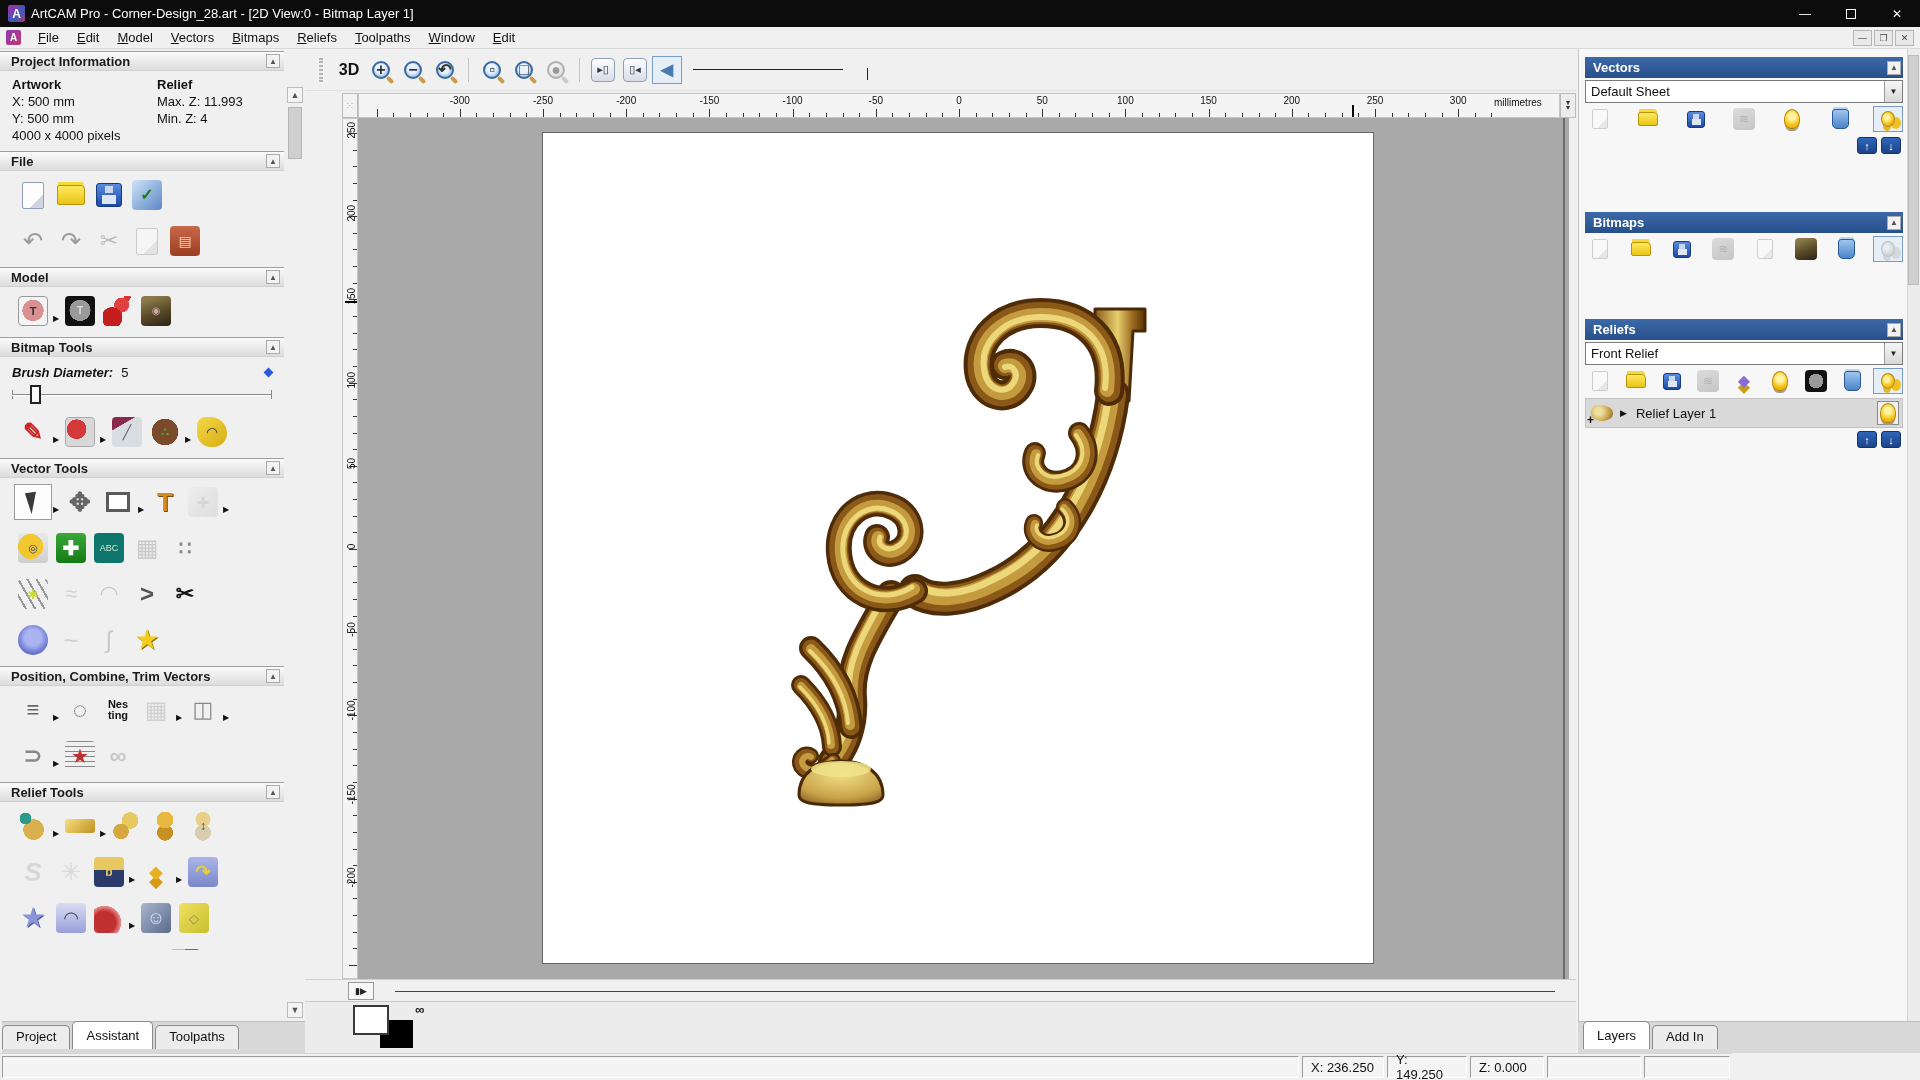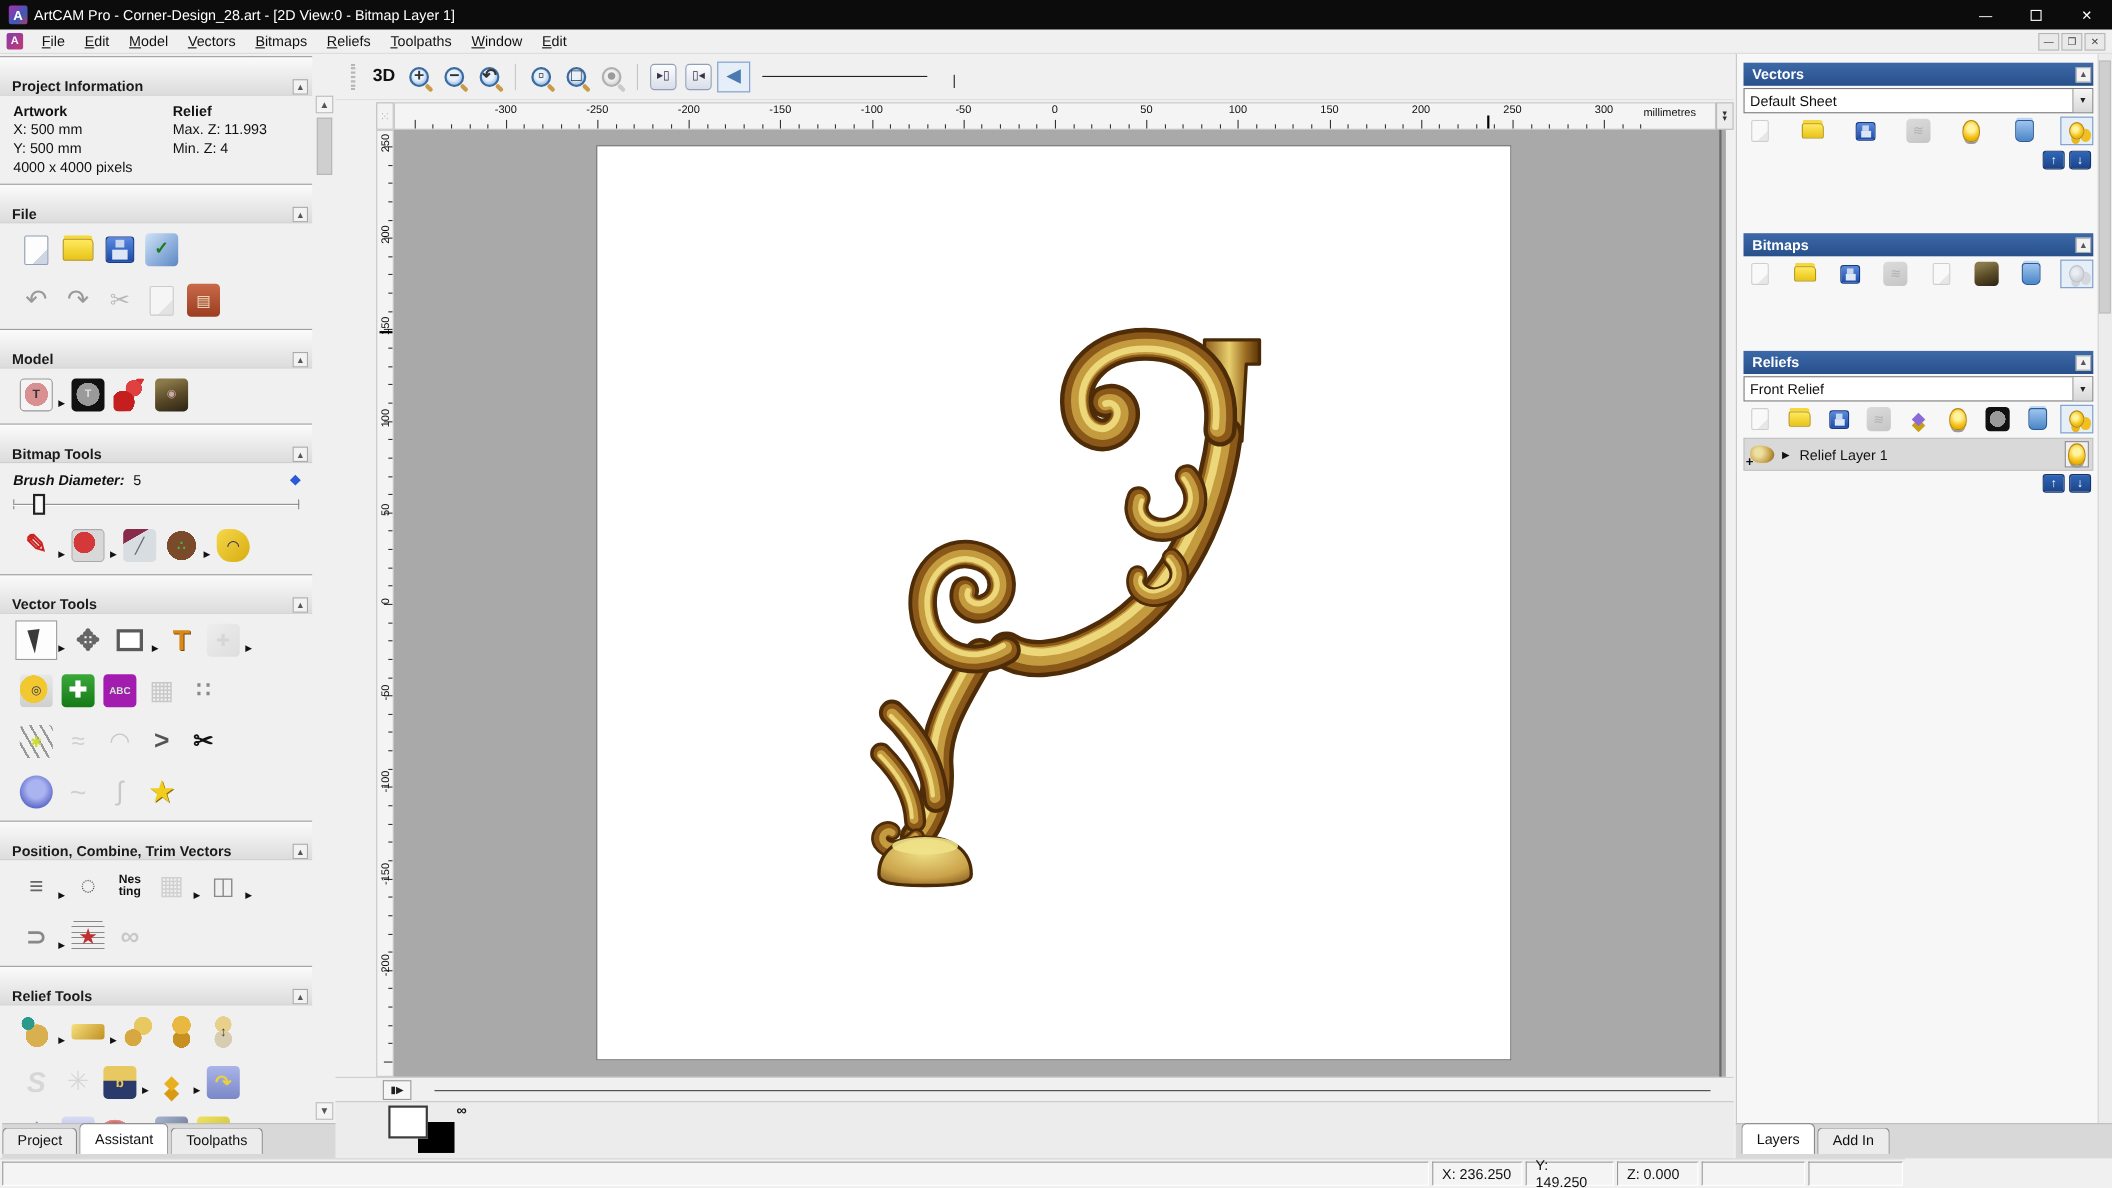--- a/index.html
+++ b/index.html
@@ -24,22 +24,22 @@
   .mdi-controls { margin-left:auto; display:flex; gap:2px; margin-right:6px; }
   .mdi-btn { width:19px; height:16px; border:1px solid #b5b5b5; background:#e9e9e9; color:#444; font-size:9px; display:flex; align-items:center; justify-content:center; }
 
   
   .left-panel { position:absolute; left:0; top:49px; width:305px; height:973px; background:#f0f0f0; }
   .lp-content { position:absolute; left:0; top:0; width:284px; height:973px; overflow:hidden; }
   .lp-scroll { position:absolute; right:1px; top:0; width:17px; height:973px; }
   .lp-scroll .sb-btn { position:absolute; left:0; width:16px; height:16px; border:1px solid #bbb; background:#f4f4f4; color:#555; font-size:9px; display:flex; align-items:center; justify-content:center; }
   .lp-scroll .sb-thumb { position:absolute; left:1px; top:58px; width:14px; height:52px; background:#cfcfcf; border:1px solid #b5b5b5; }
 
-  .sec-header { height:36px; margin-top:4px; background:linear-gradient(#fbfbfb,#dcdcdc); border-top:1px solid #9f9f9f; border-bottom:1px solid #cfcfcf;
-    display:flex; align-items:flex-end; padding:0 4px 0 11px; }
+  .sec-header { height:20px; margin-top:4px; background:linear-gradient(#fbfbfb,#dcdcdc); border-top:1px solid #9f9f9f; border-bottom:1px solid #cfcfcf;
+    display:flex; align-items:center; padding:0 4px 0 11px; }
   .sec-title { font-weight:bold; font-size:13px; color:#1a1a1a; flex:1; }
   .sec-collapse { width:14px; height:14px; border:1px solid #aaa; background:#f2f2f2; color:#555; font-size:8px; display:flex; align-items:center; justify-content:center; }
 
   .projinfo { padding:6px 10px 4px 12px; font-size:13px; color:#111; }
   .pi-grid { display:grid; grid-template-columns:145px auto; row-gap:2px; }
   .pi-h { font-weight:bold; }
 
   .icon-row { display:flex; align-items:center; padding:6px 0 4px 14px; }
   .tool { position:relative; width:38px; height:36px; display:flex; align-items:center; justify-content:center; border:1px solid transparent; }
   .tool.sel { background:#fdfdfd; border:1px solid #9a9a9a; box-shadow:inset 0 0 0 1px #fff; }
@@ -343,21 +343,21 @@
             <span class="fly">▶</span>
           </div>
           <div class="icon-row">
             <span class="tool">
               <span class="ic" style="background: radial-gradient(circle at 42% 45%, rgb(242, 200, 48) 52%, transparent 53%), linear-gradient(rgb(232, 232, 232), rgb(207, 207, 207)); color: rgb(51, 51, 85); font-size: 11px;">◎</span>
             </span>
             <span class="tool">
               <span class="ic" style="background: linear-gradient(rgb(58, 168, 58), rgb(21, 122, 21)); color: rgb(255, 255, 255); font-size: 20px; font-weight: bold;">✚</span>
             </span>
             <span class="tool">
-              <span class="ic" style="background: #a21caf; color: rgb(207, 232, 207); font-size: 9px; font-weight: bold;">ABC</span>
+              <span class="ic" style="background: #0f766e; color: rgb(207, 232, 207); font-size: 9px; font-weight: normal;">ABC</span>
             </span>
             <span class="tool gray">
               <span class="ic" style="color: rgb(153, 153, 153); font-size: 24px;">▦</span>
             </span>
             <span class="tool">
               <span class="ic" style="color: rgb(136, 136, 136); font-size: 20px; font-weight: bold;">∷</span>
             </span>
           </div>
           <div class="icon-row">
             <span class="tool">

